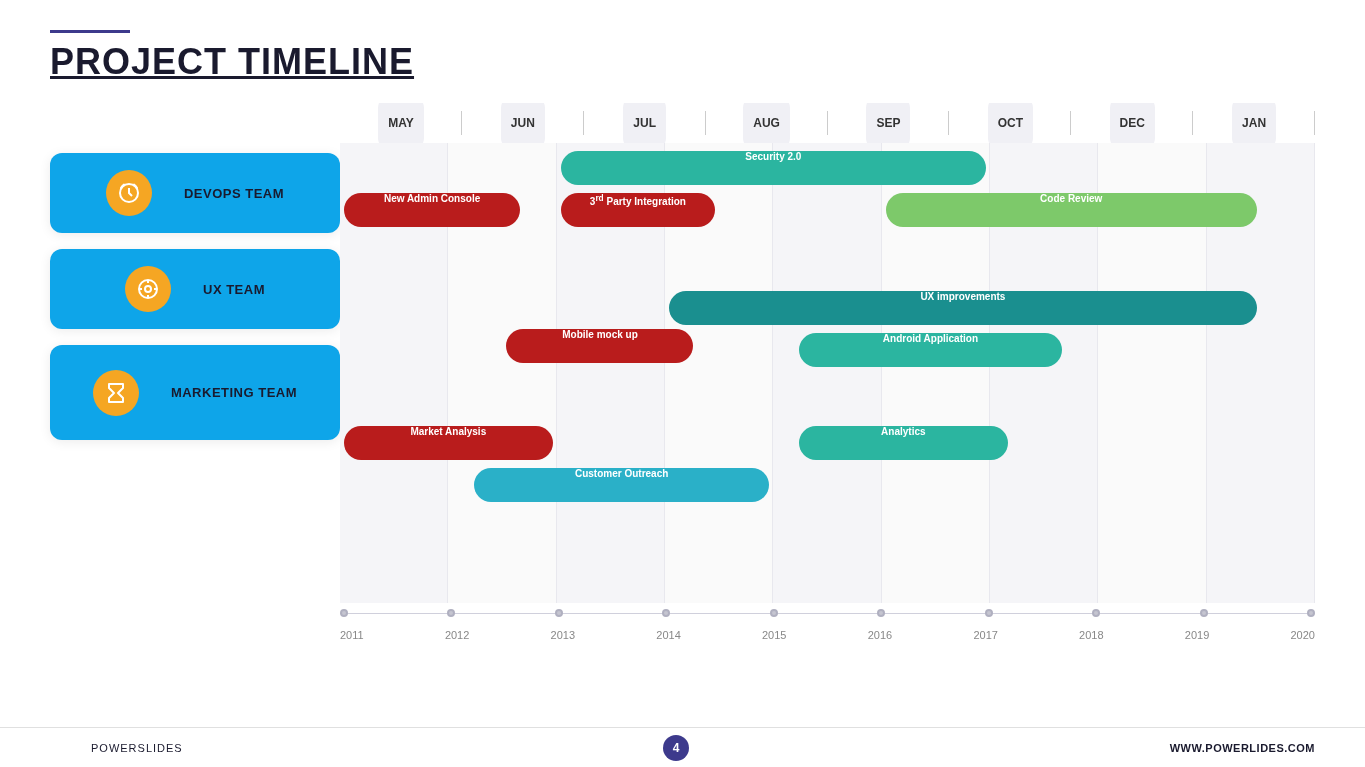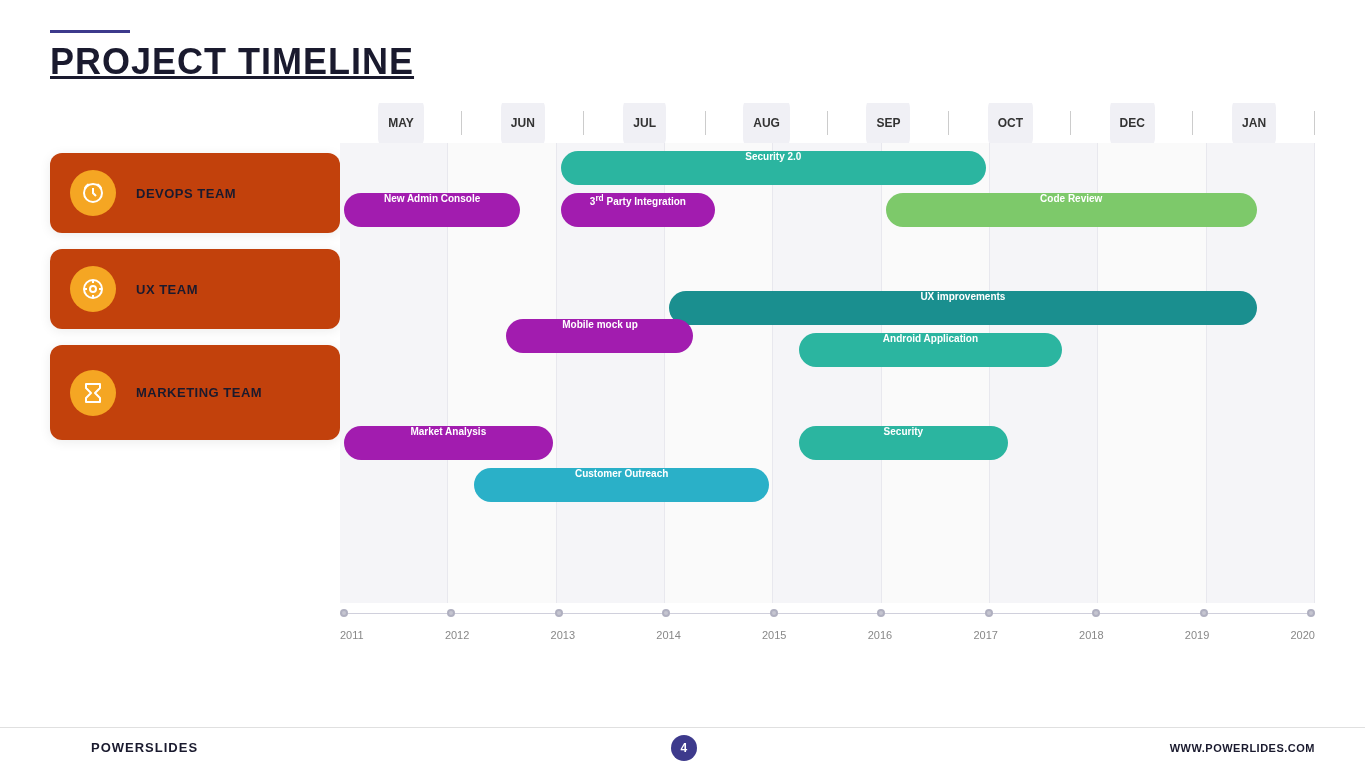--- a/index.html
+++ b/index.html
@@ -48,29 +48,30 @@
     .teams-column {
       width: 290px;
       flex-shrink: 0;
       display: flex;
       flex-direction: column;
       gap: 0px;
       padding-top: 50px;
     }
 
     .team-card {
-      background: #c2410c;
+      background: #0ea5e9;
       border-radius: 12px;
       box-shadow: 0 2px 12px rgba(0,0,0,0.08);
       display: flex;
       align-items: center;
-      gap: 20px;
+      gap: 32px;
       padding: 18px 20px;
       margin-bottom: 16px;
       height: 80px;
+      justify-content: center;
     }
 
     .team-icon {
       width: 46px;
       height: 46px;
       border-radius: 50%;
       background: #f5a623;
       display: flex;
       align-items: center;
       justify-content: center;
@@ -218,43 +219,43 @@
       align-items: flex-start;
       justify-content: center;
       font-size: 10px;
       font-weight: 600;
       color: #ffffff;
       white-space: nowrap;
       z-index: 10;
     }
 
     .bar-teal { background: #2bb5a0; }
-    .bar-purple { background: #a21caf; }
+    .bar-purple { background: #b91c1c; }
     .bar-dark-teal { background: #1a8f8f; }
     .bar-cyan { background: #2ab0c8; }
     .bar-light-green { background: #7dc96a; }
 
     
     .footer {
       position: absolute;
       bottom: 0;
       left: 0;
       right: 0;
       height: 40px;
       border-top: 1px solid #e0e0e0;
       display: flex;
       align-items: center;
       justify-content: space-between;
       padding: 0 50px;
       background: #fff;
     }
 
     .footer-left {
-      font-size: 13px;
-      font-weight: 700;
+      font-size: 11px;
+      font-weight: 400;
       color: #1a1a2e;
       letter-spacing: 1px;
       padding-left: 41px;
     }
 
     .footer-page {
       width: 26px;
       height: 26px;
       border-radius: 50%;
       background: #3d3a8c;
@@ -381,34 +382,34 @@
       </div>
 
       <div class="gantt-bar bar-light-green" style="top: 90px; left: calc(5/9*100% + 4px); width: calc(3.5/9*100% - 8px);">
         <span>Code Review</span>
       </div>
 
       <div class="gantt-bar bar-dark-teal" style="top: 188px; left: calc(3/9*100% + 4px); width: calc(5.5/9*100% - 8px);">
         <span>UX improvements</span>
       </div>
 
-      <div class="gantt-bar bar-purple" style="top: 216px; left: calc(1.5/9*100% + 4px); width: calc(1.8/9*100% - 8px);">
+      <div class="gantt-bar bar-purple" style="top: 226px; left: calc(1.5/9*100% + 4px); width: calc(1.8/9*100% - 8px);">
         <span>Mobile mock up</span>
       </div>
 
       <div class="gantt-bar bar-teal" style="top: 230px; left: calc(4.2/9*100% + 4px); width: calc(2.5/9*100% - 8px);">
         <span>Android Application</span>
       </div>
 
       <div class="gantt-bar bar-purple" style="top: 323px; left: calc(0/9*100% + 4px); width: calc(2/9*100% - 8px);">
         <span>Market Analysis</span>
       </div>
 
       <div class="gantt-bar bar-teal" style="top: 323px; left: calc(4.2/9*100% + 4px); width: calc(2/9*100% - 8px);">
-        <span>Security</span>
+        <span>Analytics</span>
       </div>
 
       <div class="gantt-bar bar-cyan" style="top: 365px; left: calc(1.2/9*100% + 4px); width: calc(2.8/9*100% - 8px);">
         <span>Customer Outreach</span>
       </div>
 
       <div class="bottom-axis">
         <div class="axis-dots">
           <div class="axis-line"></div>
           <div class="axis-dot" style="position:relative;z-index:1;"></div>

